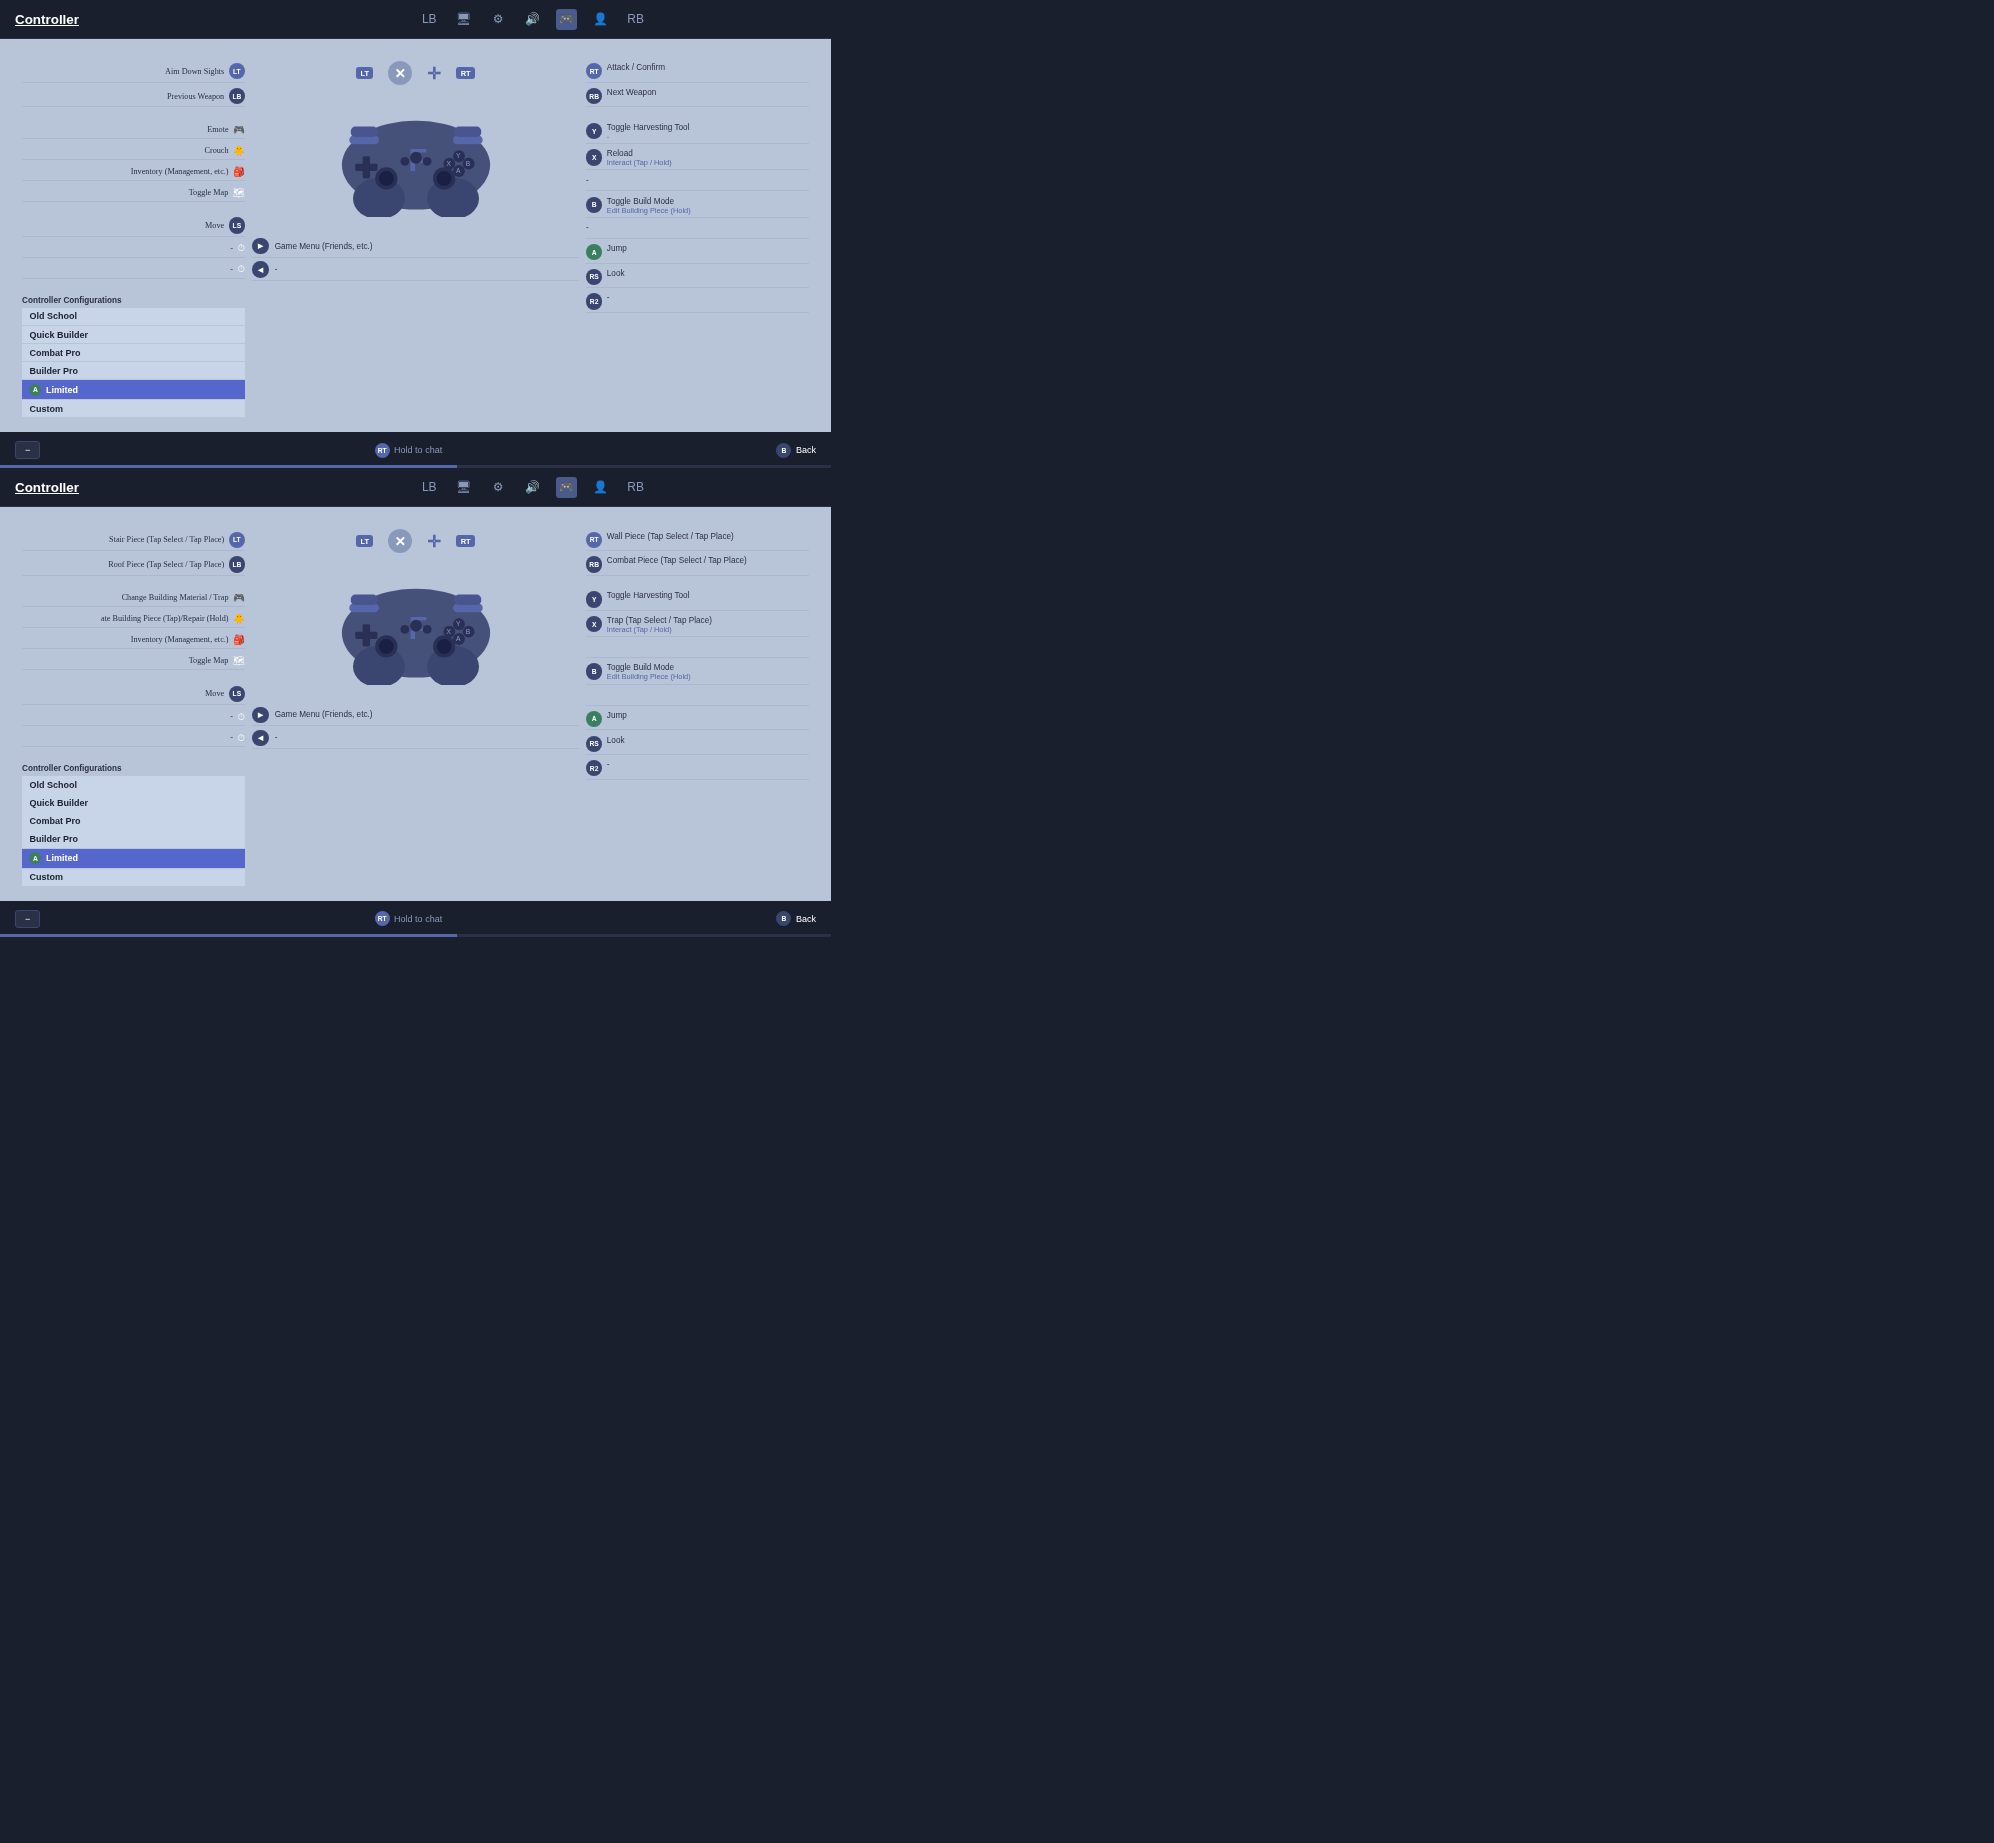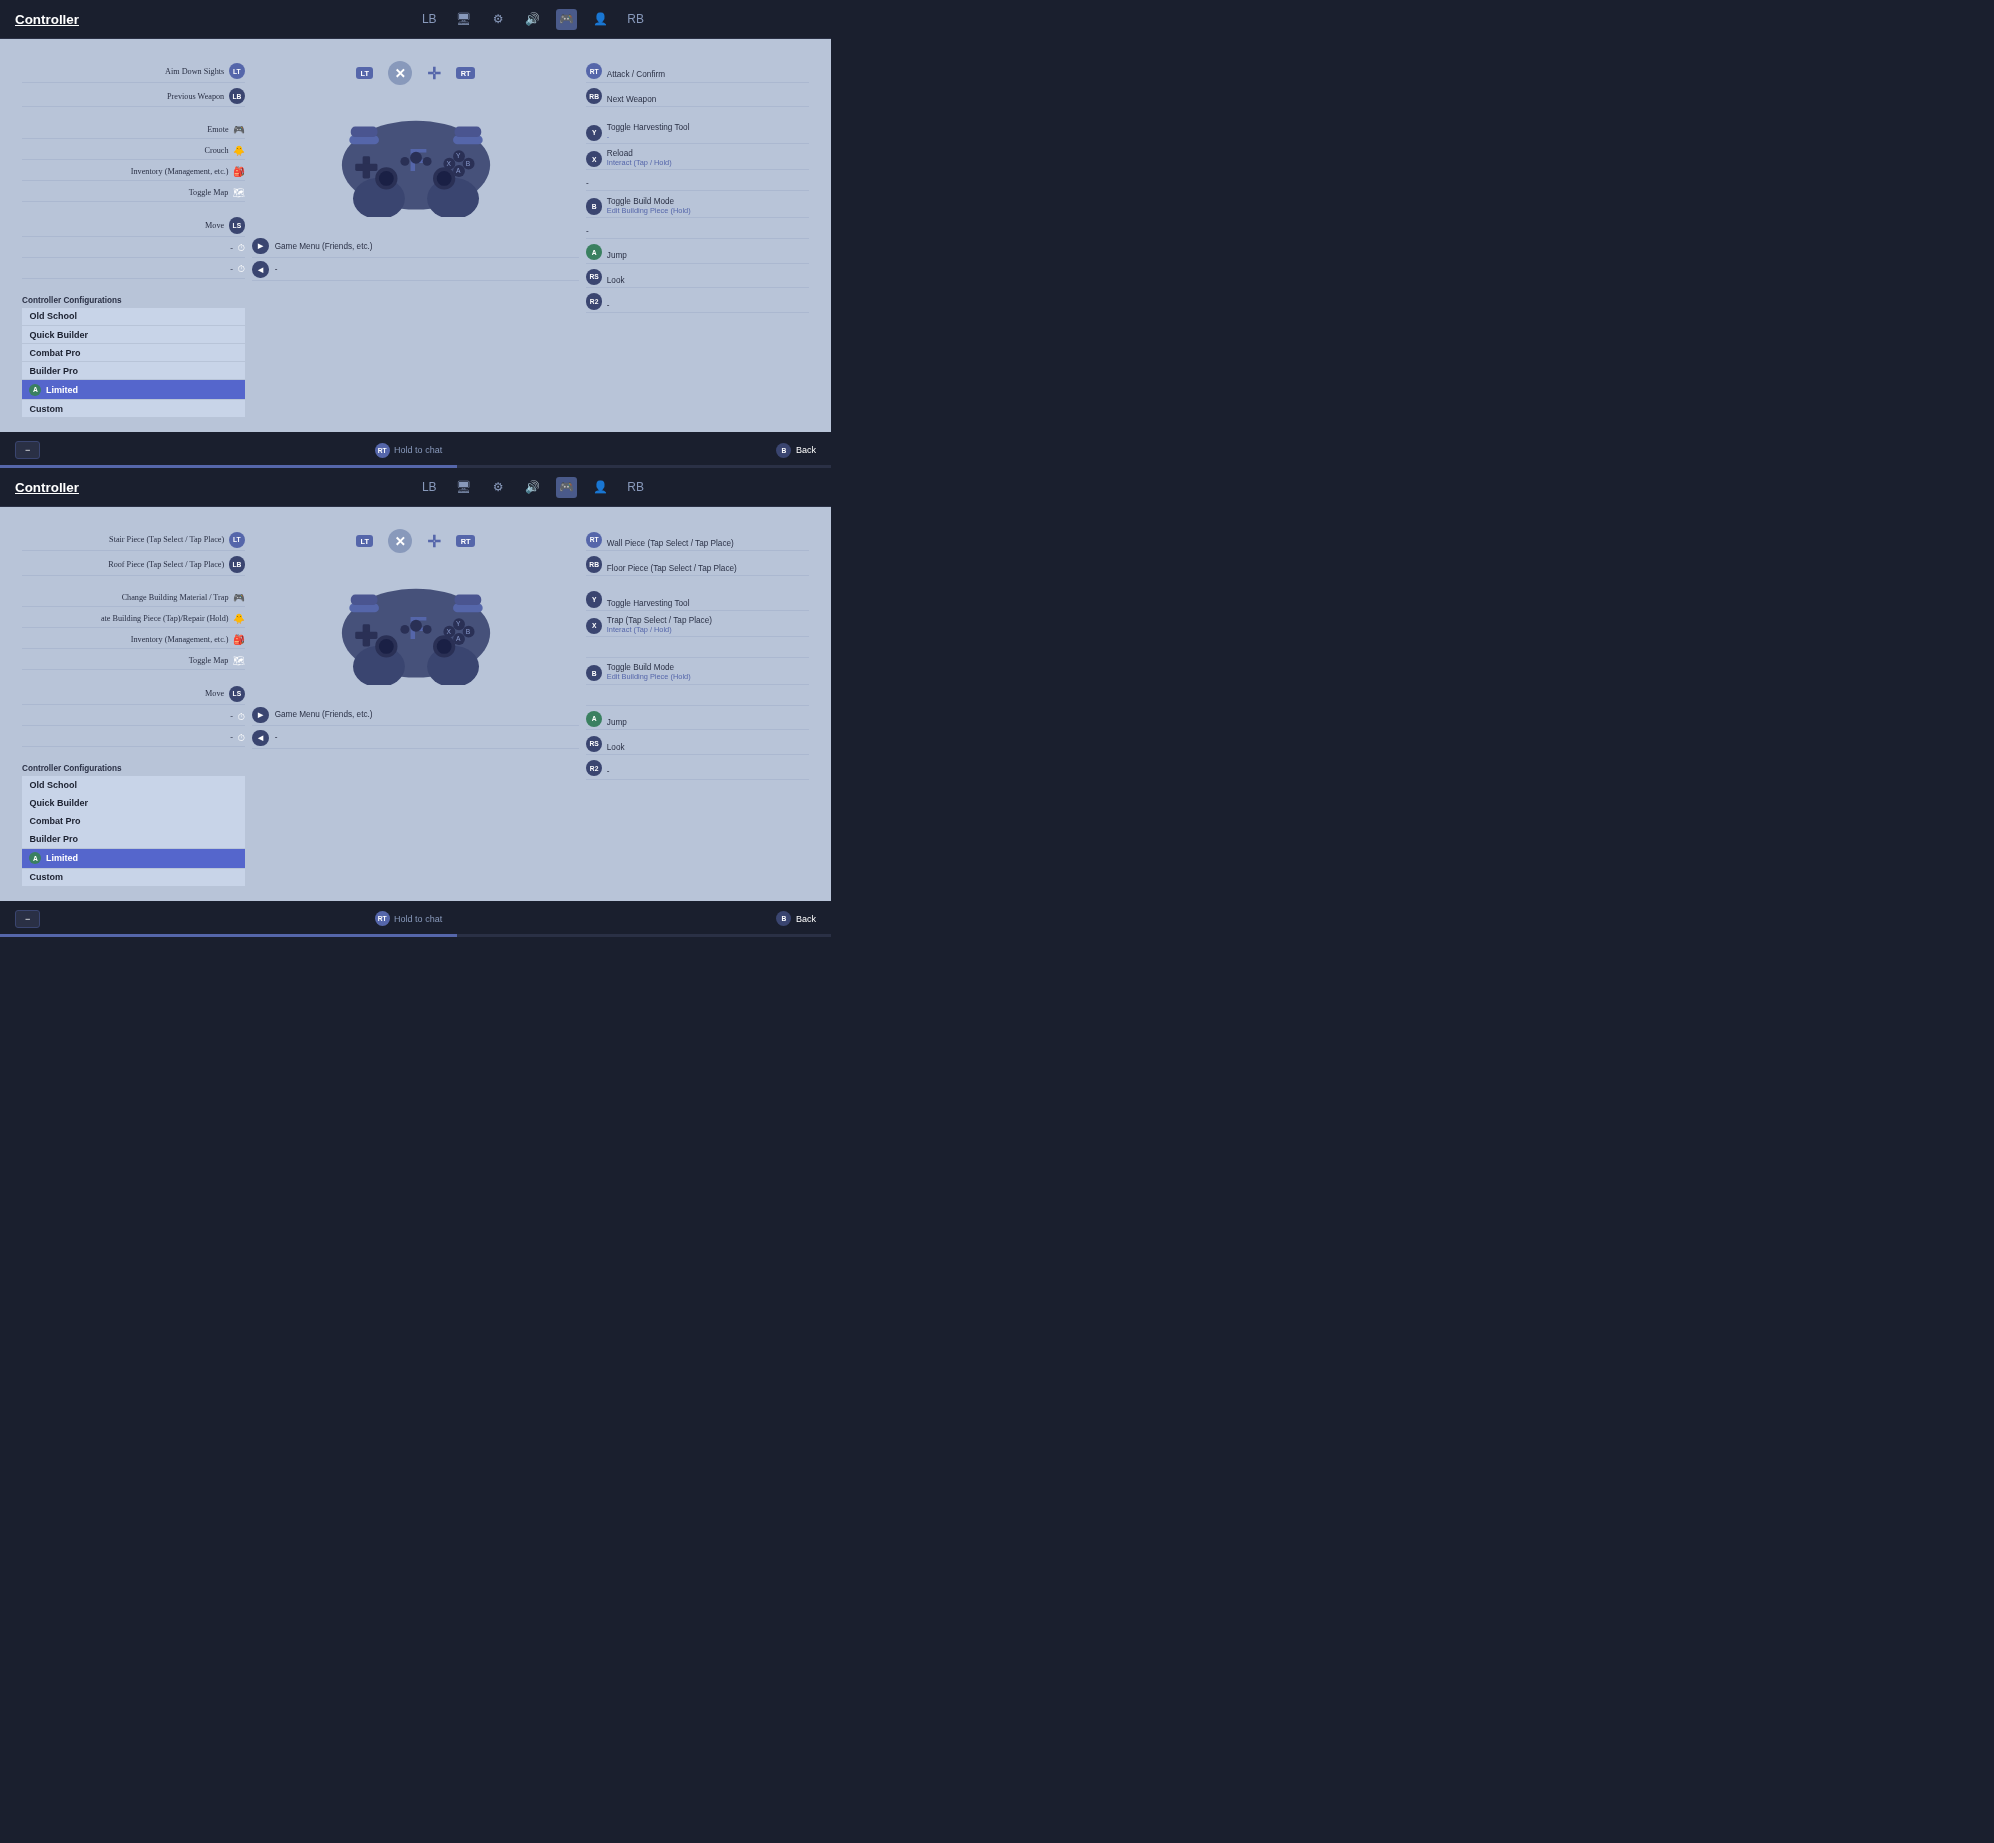--- a/index.html
+++ b/index.html
@@ -296,21 +296,21 @@
       background: #2a3045;
     }
     .progress-bar-fill {
       height: 100%;
       background: #5566aa;
       width: 55%;
     }
 
     .right-binding-row {
       display: flex;
-      align-items: flex-end;
+      align-items: flex-start;
       justify-content: flex-start;
       gap: 4.5px;
       min-height: 18px;
       border-bottom: 0.7px solid #8899bb44;
       padding: 2.2px 0;
     }
     .right-col {
       display: flex;
       flex-direction: column;
     }
@@ -670,21 +670,21 @@
     <div class="right-panel">
       <div class="right-binding-row">
         <span class="btn-badge btn-rt">RT</span>
         <div class="right-col">
             <span class="right-label-main">Wall Piece (Tap Select / Tap Place)</span>
           </div>
       </div>
       <div class="right-binding-row">
         <span class="btn-badge btn-rb">RB</span>
         <div class="right-col">
-            <span class="right-label-main">Floor Piece (Tap Select / Tap Place)</span>
+            <span class="right-label-main">Combat Piece (Tap Select / Tap Place)</span>
           </div>
       </div>
       <div class="spacer"></div>
       <div class="right-binding-row">
         <span class="btn-badge btn-y">Y</span>
         <div class="right-col">
             <span class="right-label-main">Toggle Harvesting Tool</span>
           </div>
       </div>
       <div class="right-binding-row">

